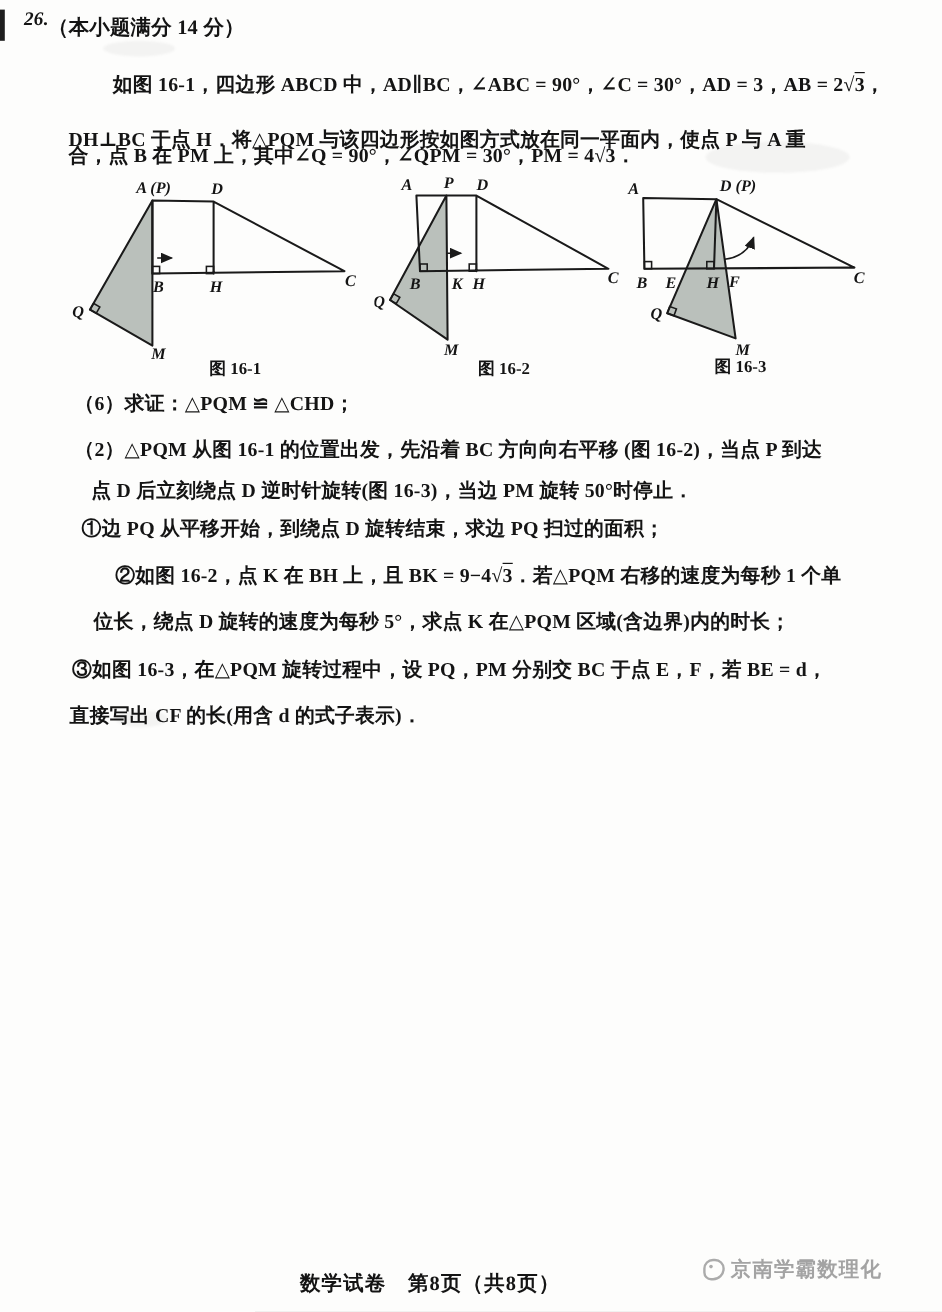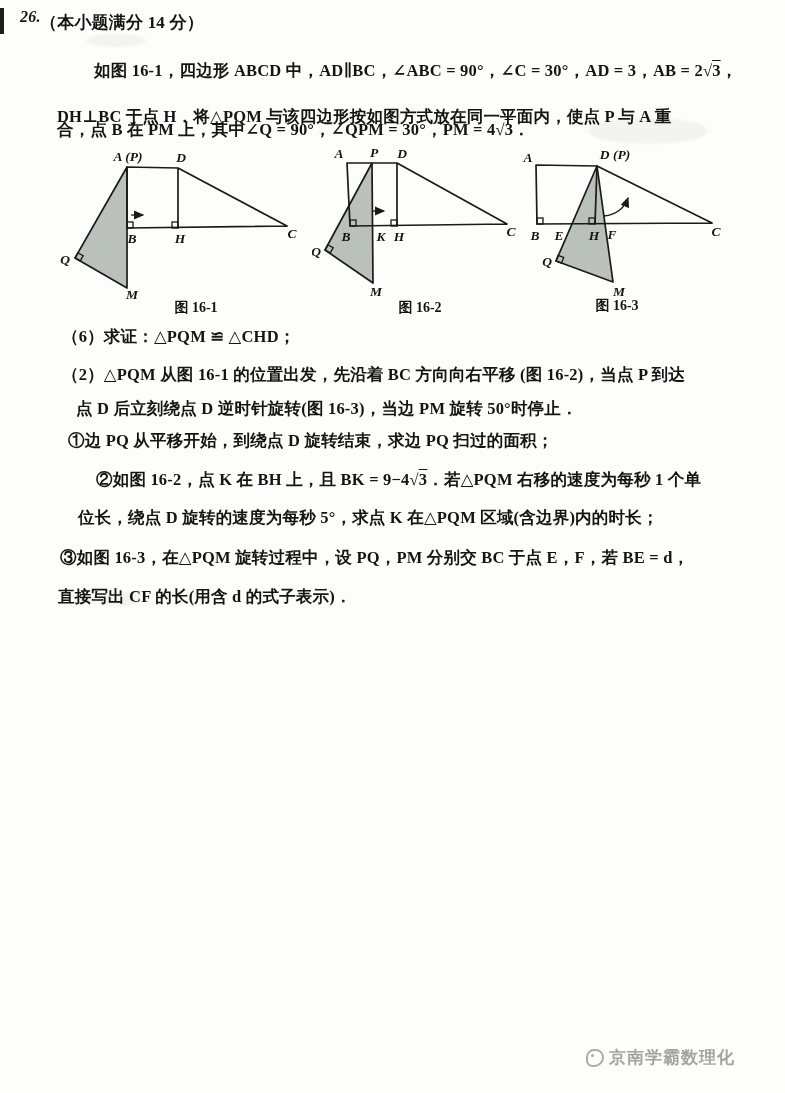--- a/index.html
+++ b/index.html
@@ -107,18 +107,19 @@
 
   <span class="line" style="left:62px;top:326px;">（6）求证：△PQM ≌ △CHD；</span>
   <span class="line" style="left:62px;top:364px;">（2）△PQM 从图 16-1 的位置出发，先沿着 BC 方向向右平移 (图 16-2)，当点 P 到达</span>
   <span class="line" style="left:76px;top:398px;">点 D 后立刻绕点 D 逆时针旋转(图 16-3)，当边 PM 旋转 50°时停止．</span>
   <span class="line" style="left:68px;top:430px;text-align:center;">①边 PQ 从平移开始，到绕点 D 旋转结束，求边 PQ 扫过的面积；</span>
   <span class="line" style="left:60px;top:469px;margin-left:36px;">②如图 16-2，点 K 在 BH 上，且 BK = 9−4√<span class="ol">3</span>．若△PQM 右移的速度为每秒 1 个单</span>
   <span class="line" style="left:78px;top:507px;text-align:right;">位长，绕点 D 旋转的速度为每秒 5°，求点 K 在△PQM 区域(含边界)内的时长；</span>
   <span class="line" style="left:60px;top:547px;">③如图 16-3，在△PQM 旋转过程中，设 PQ，PM 分别交 BC 于点 E，F，若 BE = d，</span>
   <span class="line" style="left:58px;top:586px;">直接写出 CF 的长(用含 d 的式子表示)．</span>
 
+  <span class="footerline" style="left:250px;top:1058px;">数学试卷　第8页（共8页）</span>
   <span class="watermark" style="left:586px;top:1046px;">
     <span class="wm-icon"></span>
     <span>京南学霸数理化</span>
   </span>
 
 </div>
 
 </body></html>

